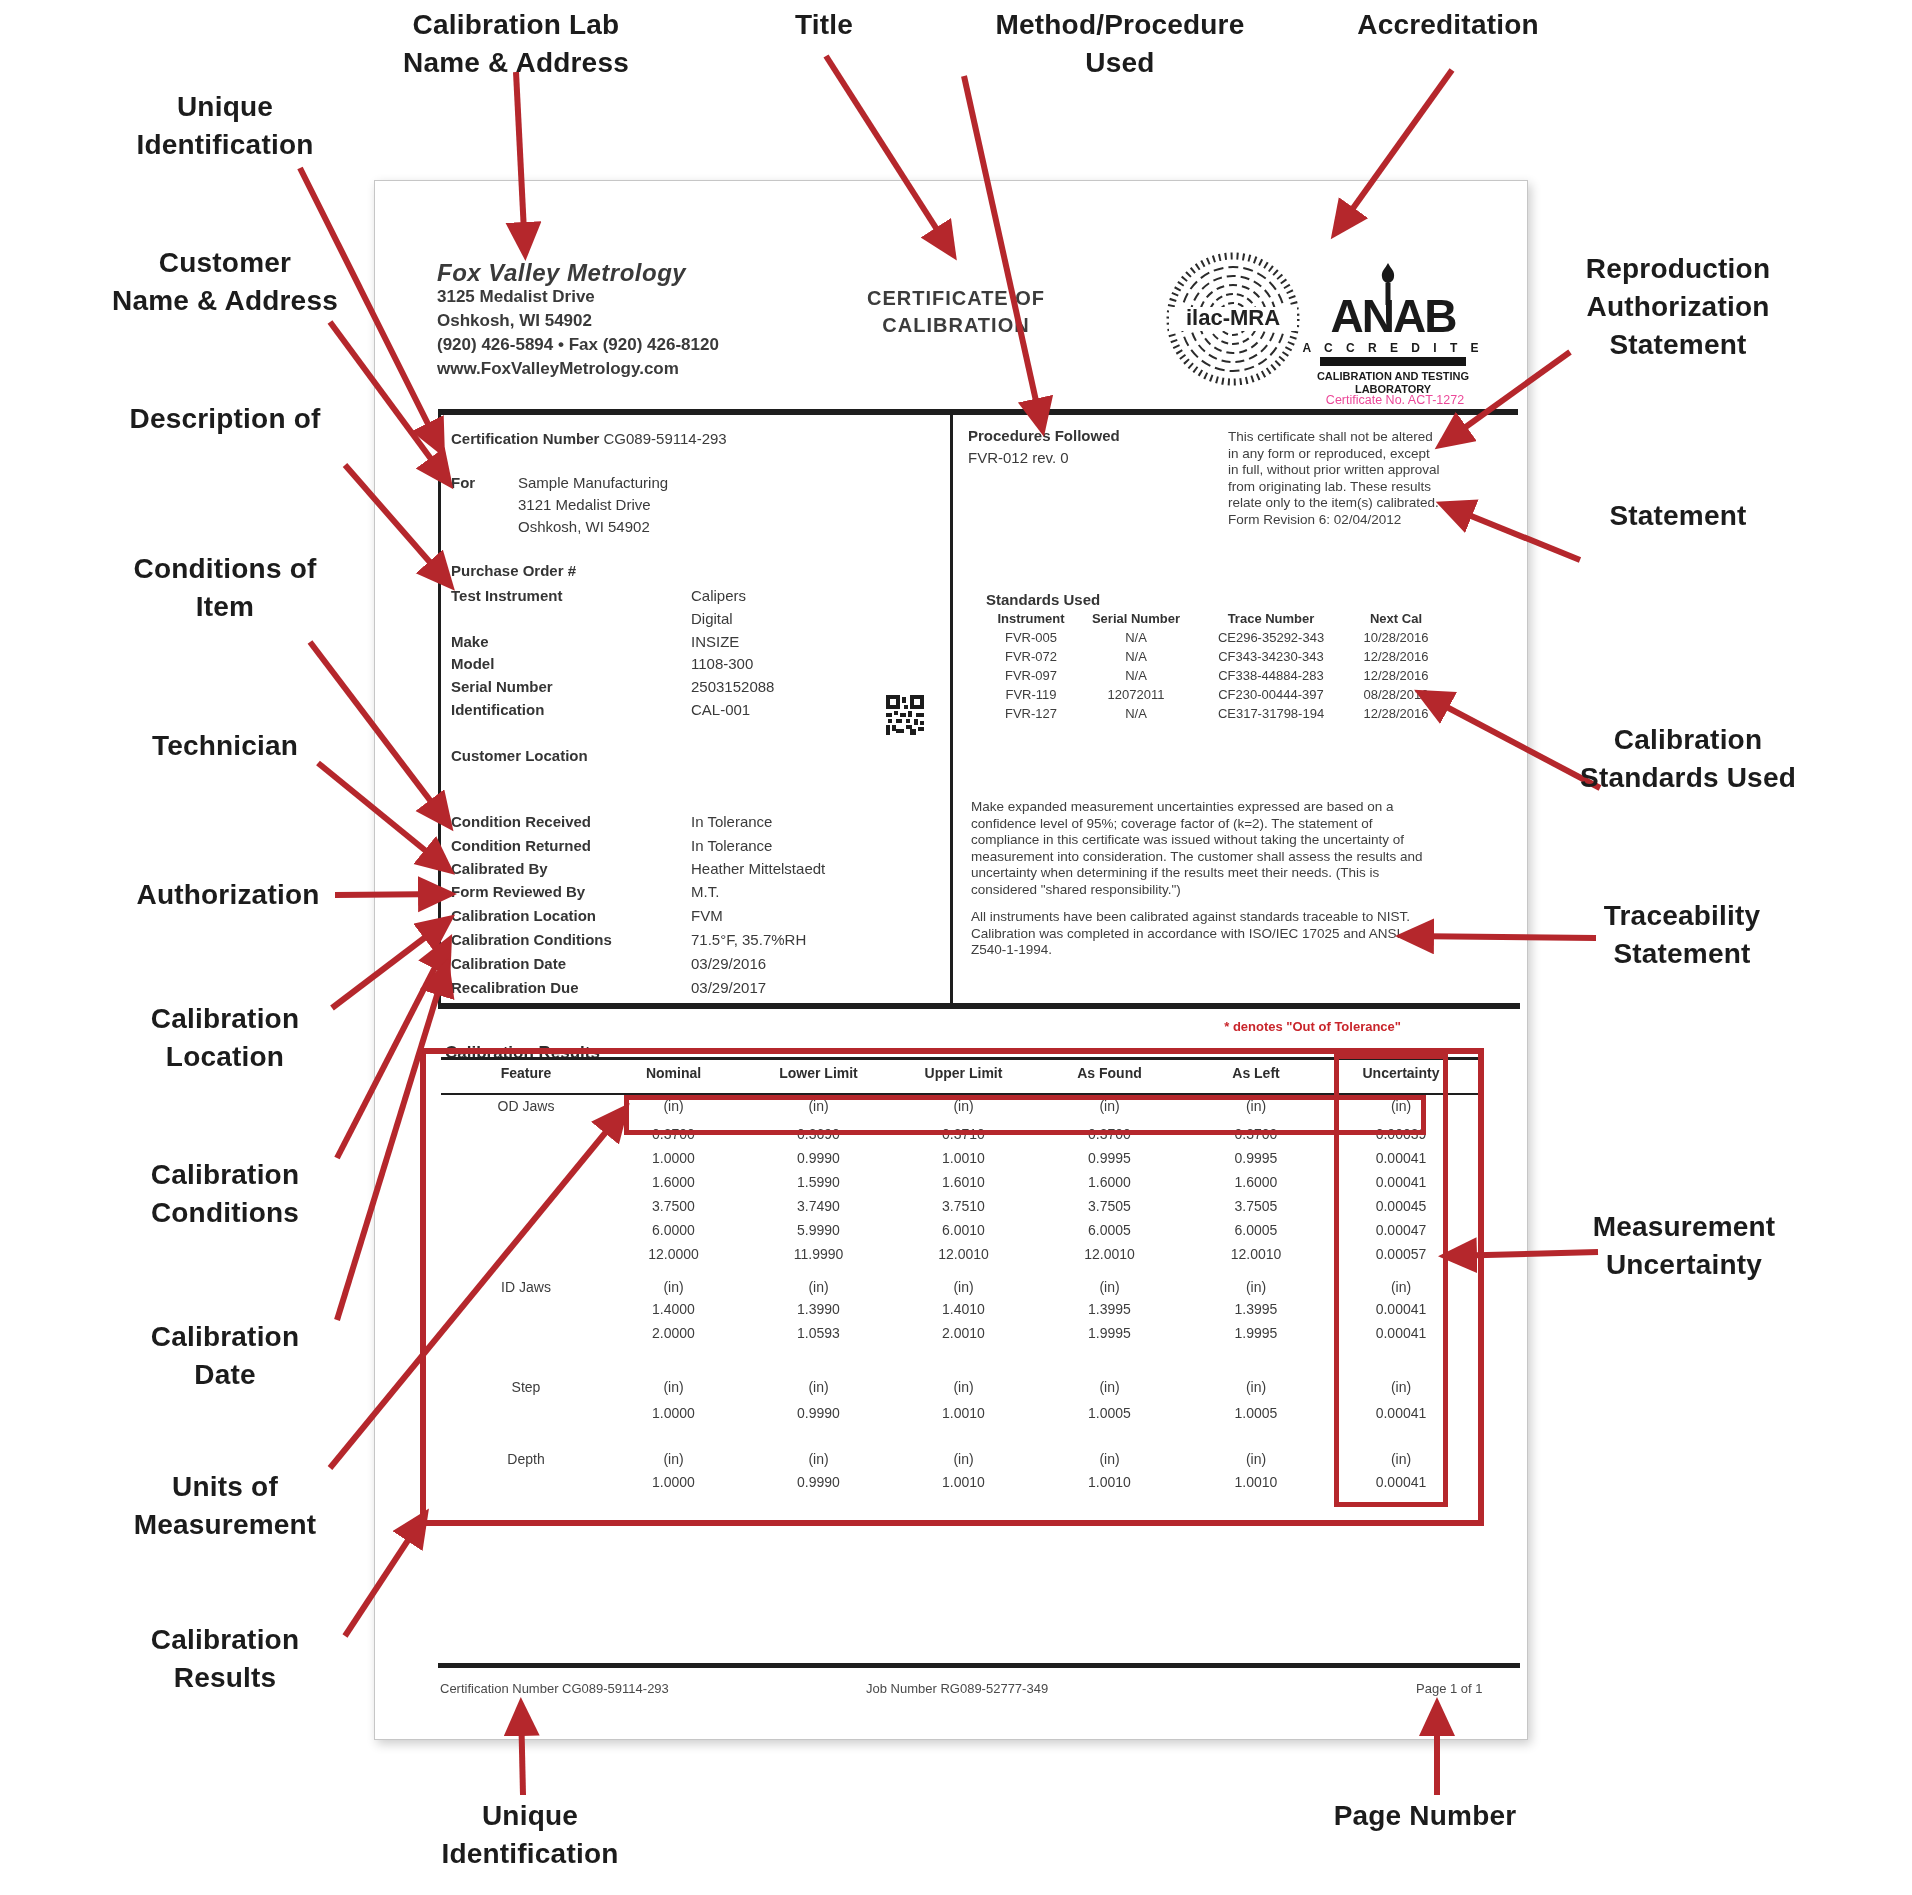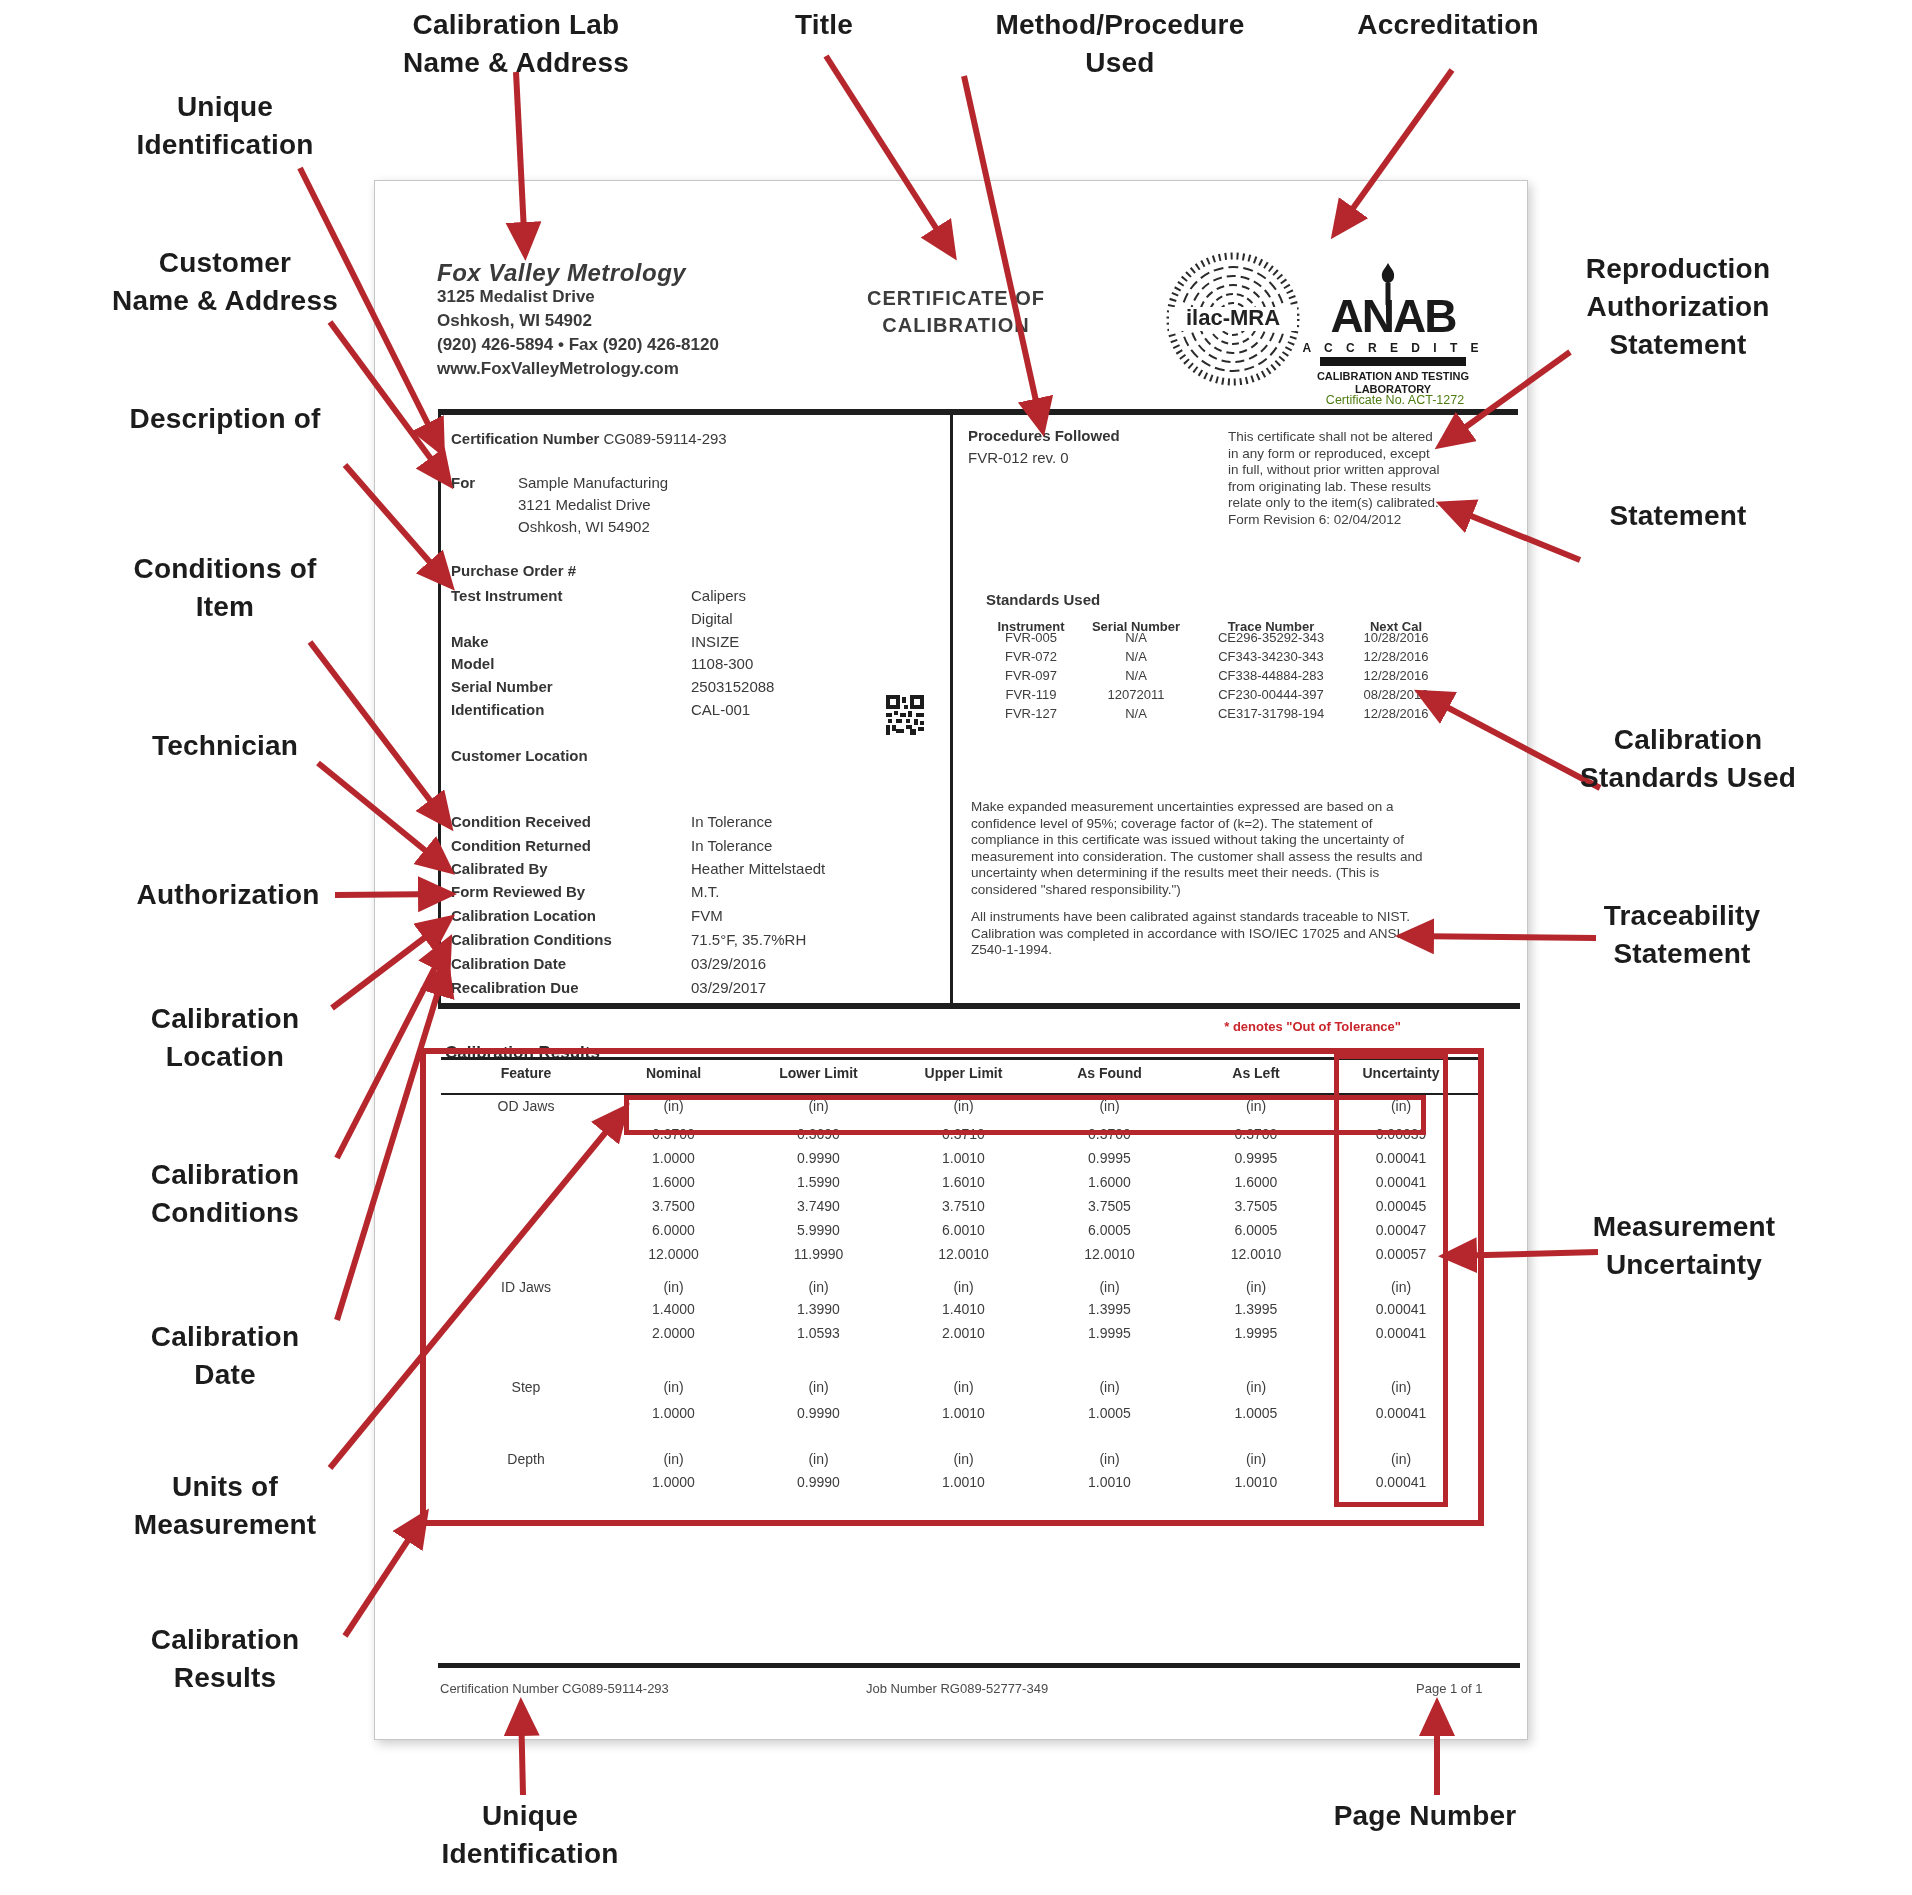--- a/index.html
+++ b/index.html
@@ -12,21 +12,21 @@
   .lab-name{left:62px;top:78px;font-size:24px;font-weight:bold;font-style:italic;color:#3a3a3a;letter-spacing:.5px;}
   .lab-line{left:62px;font-size:17px;font-weight:bold;color:#3a3a3a;}
   .doc-title{width:360px;left:401px;text-align:center;font-size:20px;font-weight:bold;color:#3c3c3c;letter-spacing:1px;}
   .rule{background:#1e1e1e;}
   .ilac{left:790px;top:70px;}
   .anab{left:925px;width:186px;text-align:center;color:#1a1a1a;}
   .anab-word{top:112px;font-size:46px;font-weight:bold;letter-spacing:-2px;line-height:46px;}
   .anab-acc{top:160px;font-size:12px;font-weight:bold;letter-spacing:5px;}
   .anab-bar{top:176px;left:945px;width:146px;height:9px;background:#151515;}
   .anab-small{font-size:11px;font-weight:bold;line-height:13px;}
-  .cert-no{top:212px;left:880px;width:280px;text-align:center;font-size:12.5px;color:#4d7c0f;}
+  .cert-no{top:212px;left:880px;width:280px;text-align:center;font-size:12.5px;color:#ec4899;}
   .fld-label{font-size:15px;font-weight:bold;color:#353535;white-space:nowrap;}
   .fld-value{font-size:15px;color:#3a3a3a;white-space:nowrap;}
   .para{font-size:13.5px;line-height:16.5px;color:#3f3f3f;white-space:nowrap;}
   .std-grid{display:grid;grid-template-columns:90px 120px 150px 100px;width:460px;font-size:13px;color:#3d3d3d;text-align:center;white-space:nowrap;}
   .res-row{display:grid;grid-template-columns:150px 145px 145px 145px 147px 146px 144px;width:1022px;
            font-size:14px;color:#3d3d3d;text-align:center;white-space:nowrap;}
   .res-head{font-weight:bold;color:#2e2e2e;}
   .heading{font-size:17px;font-weight:bold;color:#2e2e2e;}
   .footer-txt{font-size:13px;color:#4a4a4a;white-space:nowrap;}
   
@@ -129,21 +129,21 @@
     <div id="repro-para" class="abs" style="left:853px;top:248px">
         <div class="para">This certificate shall not be altered</div>
         <div class="para">in any form or reproduced, except</div>
         <div class="para">in full, without prior written approval</div>
         <div class="para">from originating lab.  These results</div>
         <div class="para">relate only to the item(s) calibrated.</div>
         <div class="para">Form Revision 6:  02/04/2012</div>
       </div>
     <div class="abs fld-label" style="left:611px;top:410px">Standards Used</div>
     <div id="standards">
-        <div class="std-grid abs" style="left: 611px; top: 430px; margin-top: 8px;">
+        <div class="std-grid abs" style="left: 611px; top: 430px;">
           <div style="font-weight: bold; color: rgb(51, 51, 51);">Instrument</div>
           <div style="font-weight: bold; color: rgb(51, 51, 51);">Serial Number</div>
           <div style="font-weight: bold; color: rgb(51, 51, 51);">Trace Number</div>
           <div style="font-weight: bold; color: rgb(51, 51, 51);">Next Cal</div>
         </div>
         <div class="std-grid abs" style="left: 611px; top: 449px;">
           <div>FVR-005</div>
           <div>N/A</div>
           <div>CE296-35292-343</div>
           <div>10/28/2016</div>

